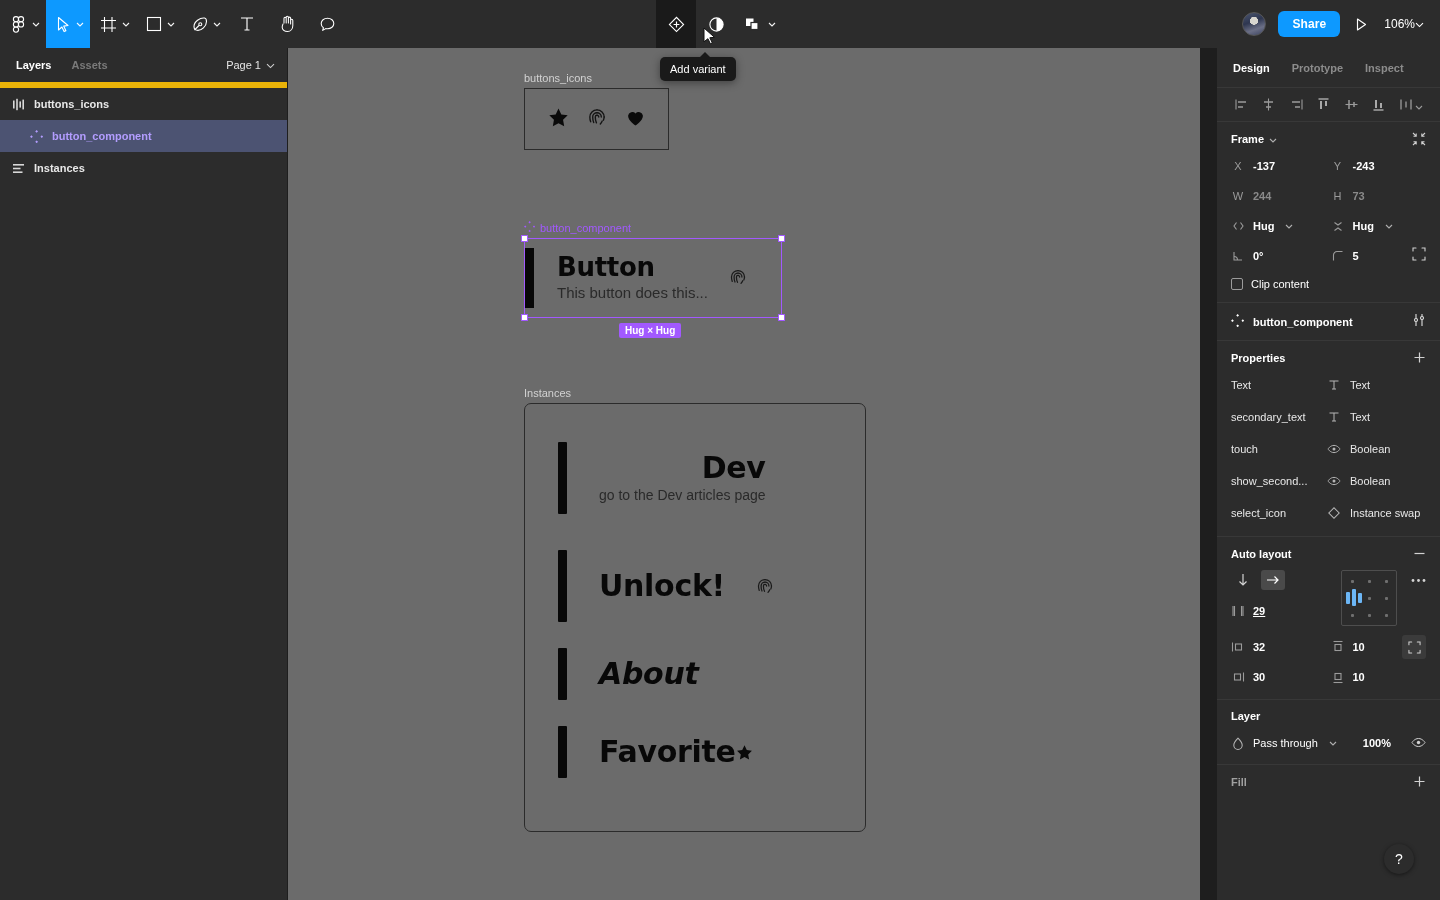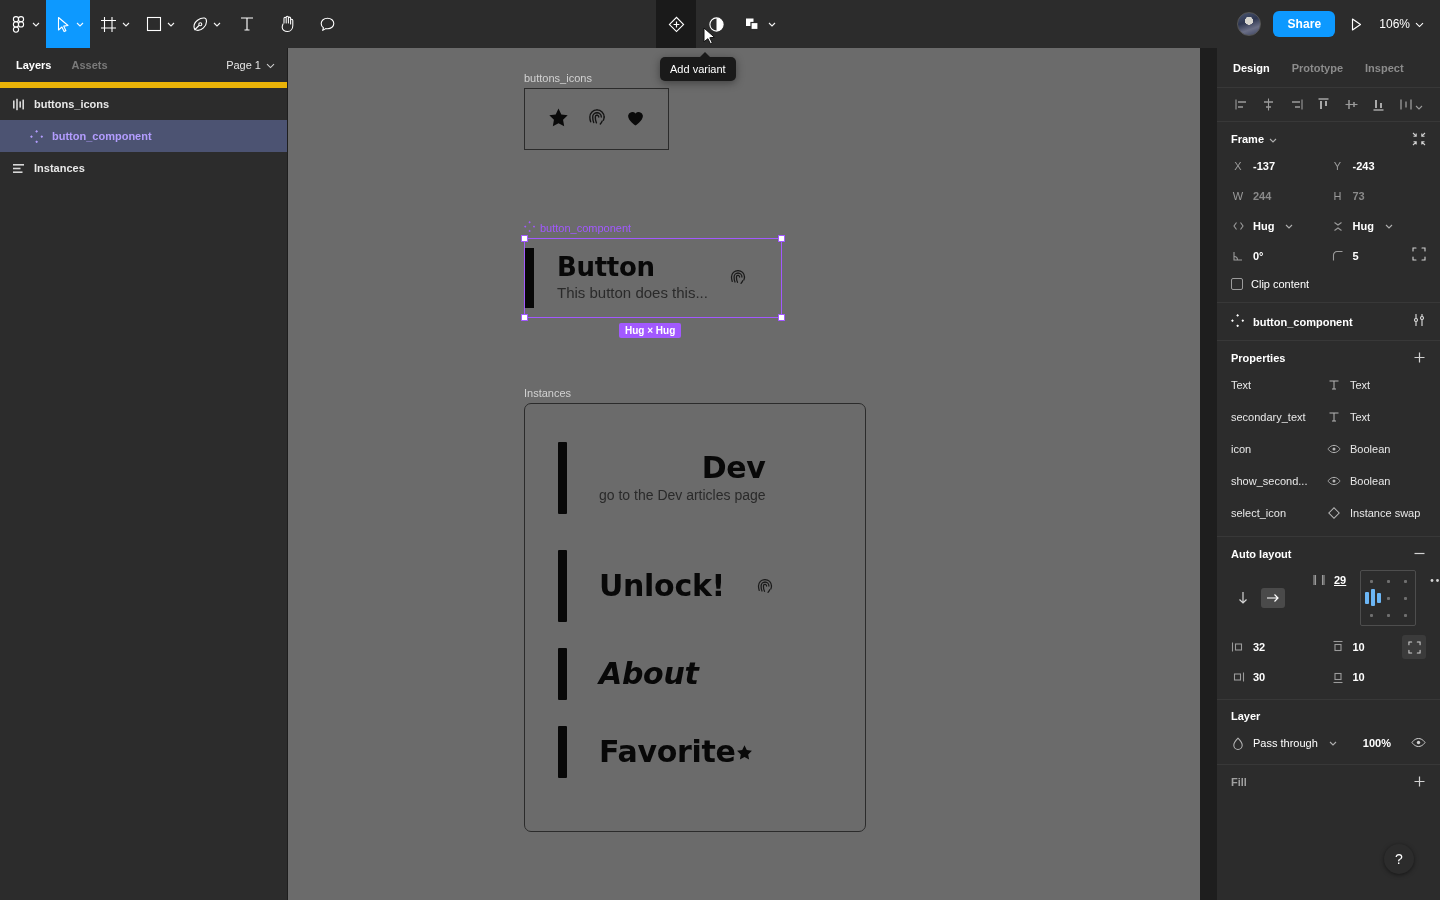--- a/index.html
+++ b/index.html
@@ -52,21 +52,21 @@
       linear-gradient(160deg, #4a5570 0%, #2e3650 40%, #6b6f86 70%, #3a4260 100%);
     border: 1px solid #555; overflow: hidden; cursor: pointer;
   }
   .share-btn {
     background: #0d99ff; color: #fff; border: none; border-radius: 6px;
     font-size: 12px; font-weight: 700; padding: 6px 14px; cursor: pointer;
     font-family: "Liberation Sans", sans-serif; letter-spacing: .1px;
   }
   .play-btn { cursor: pointer; display: flex; align-items: center; padding: 0 2px; }
   .zoom-ctl {
-    display: flex; align-items: center; gap: 5px; cursor: pointer;
+    display: flex; align-items: center; cursor: pointer;
     font-size: 12px; color: #fff; padding: 2px 2px;
   }
 
   
   .tooltip {
     position: absolute; top: 57px; left: 660px;
     background: #1a1a1a; color: #fff; font-size: 11px;
     padding: 6px 10px; border-radius: 5px; white-space: nowrap;
     z-index: 60; box-shadow: 0 2px 8px rgba(0,0,0,.4);
   }
@@ -228,21 +228,21 @@
   .prop-row {
     display: flex; align-items: center; height: 22px; margin-bottom: 10px;
   }
   .prop-name { width: 96px; font-size: 11px; color: #e8e8e8; white-space: nowrap;
                overflow: hidden; text-overflow: ellipsis; }
   .prop-type { display: flex; align-items: center; gap: 9px; font-size: 11px; color: #e8e8e8; }
   .prop-type .pt-ico { width: 14px; display: flex; align-items: center; justify-content: center; color: #b5b5b5; }
 
   
   .al-body { display: flex; gap: 14px; }
-  .al-left { flex: 1; display: flex; flex-direction: row; gap: 27px; text-decoration: underline; }
+  .al-left { flex: 1; display: flex; flex-direction: column; gap: 11px; text-decoration: underline; }
   .al-dirs { display: flex; align-items: center; gap: 6px; }
   .dir-btn {
     width: 24px; height: 20px; display: flex; align-items: center; justify-content: center;
     border-radius: 3px; cursor: pointer; color: #d4d4d4;
   }
   .dir-btn.active { background: #4a4a4a; color: #ffffff; }
   .al-grid {
     width: 56px; height: 56px; border: 1px solid #4e4e4e; border-radius: 2px;
     position: relative; flex: 0 0 56px; cursor: pointer;
   }
@@ -781,21 +781,21 @@
           <span class="pt-ico">
             <svg width="12" height="12" viewBox="0 0 12 12" stroke="#b5b5b5" stroke-width="1" fill="none">
               <path d="M1.5 2h9M6 2v8M4 10h4"></path>
             </svg>
           </span>
           <span>Text</span>
         </span>
       </div>
 
       <div class="prop-row">
-        <span class="prop-name">icon</span>
+        <span class="prop-name">touch</span>
         <span class="prop-type">
           <span class="pt-ico">
             <svg width="14" height="10" viewBox="0 0 14 10" stroke="#b5b5b5" stroke-width="1" fill="none">
               <path d="M1 5s2.2-3.6 6-3.6S13 5 13 5s-2.2 3.6-6 3.6S1 5 1 5z"></path>
               <circle cx="7" cy="5" r="1.5" fill="#b5b5b5" stroke="none"></circle>
             </svg>
           </span>
           <span>Boolean</span>
         </span>
       </div>

